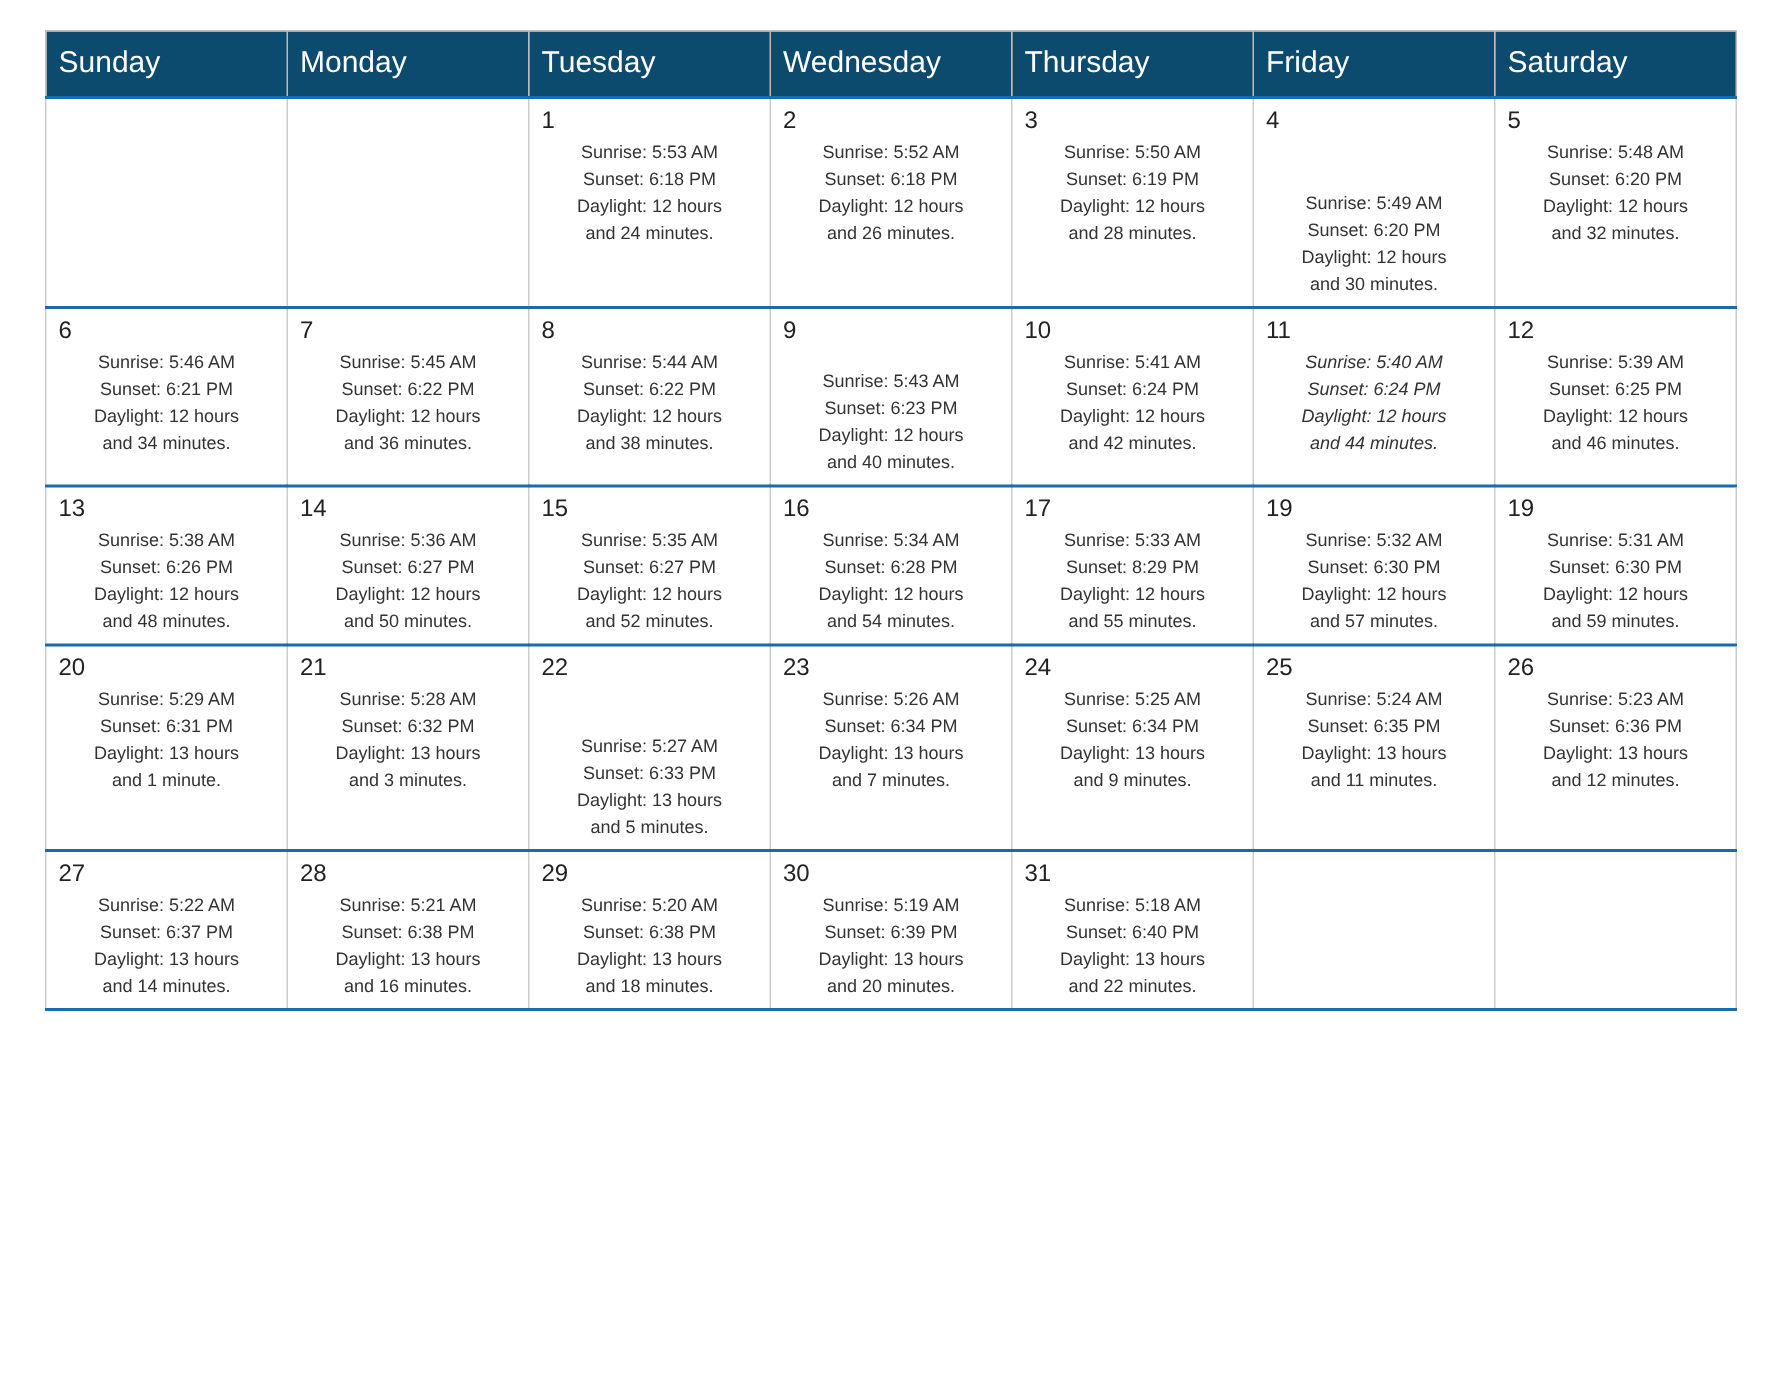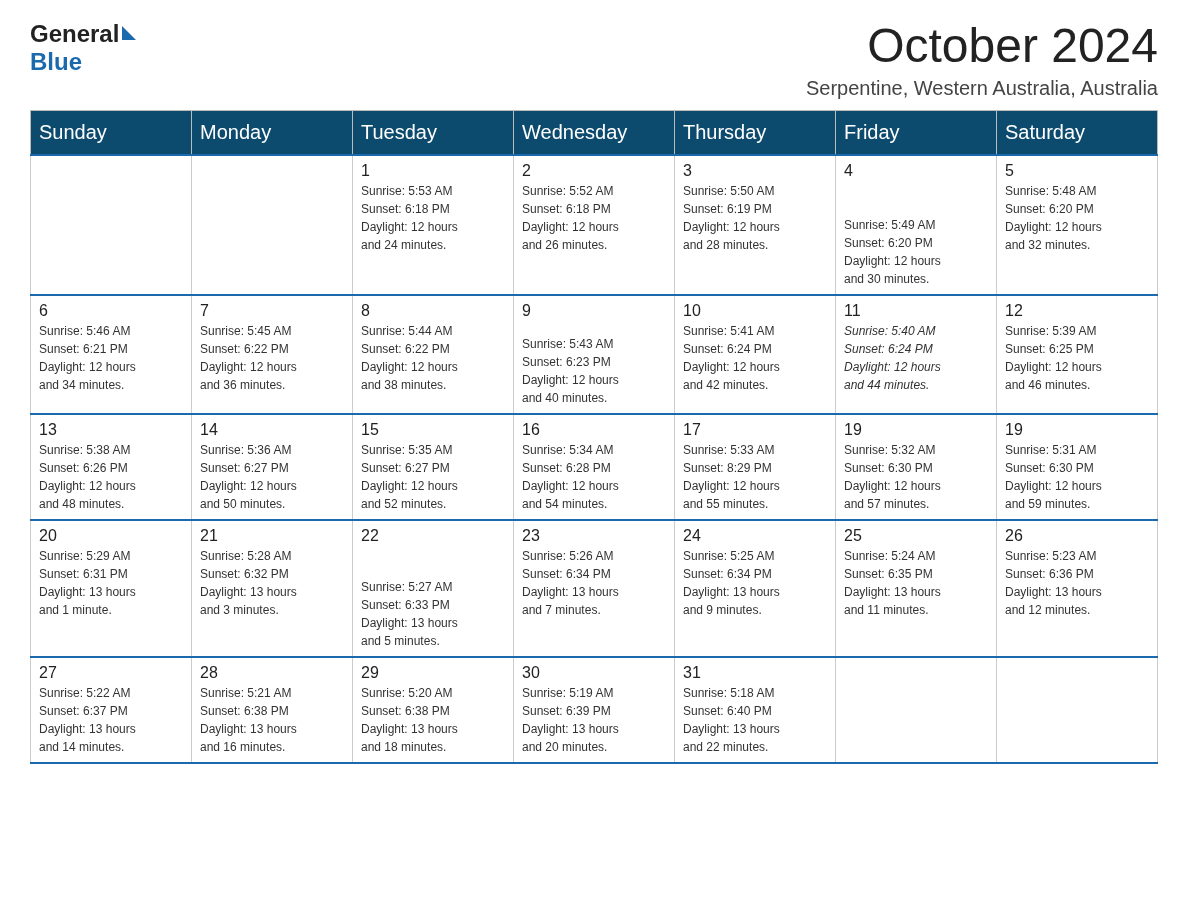--- a/index.html
+++ b/index.html
@@ -60,20 +60,21 @@
       font-size: 16px;
       color: #222;
       font-weight: normal;
       display: block;
       margin-bottom: 2px;
     }
     .day-info {
       font-size: 12px;
       color: #333;
       line-height: 1.5;
+      text-align: center;
     }
     .empty-cell {
       background: #fff;
     }
     .logo-container {
       display: flex;
       flex-direction: column;
       align-items: flex-start;
     }
     .logo-line1 {
@@ -88,35 +89,20 @@
       border-width: 14px 0 0 14px;
       border-color: transparent transparent transparent #1a6aad;
       margin-left: 3px;
       margin-bottom: 2px;
     }
   </style>
 </head>
 <body>
 
 <div>
-  <div class="header">
-    <div class="logo-container">
-      <div class="logo-line1">
-        <span style="font-size:24px;font-weight:bold;color:#222;">General</span>
-        <span class="logo-triangle"></span>
-      </div>
-      <div>
-        <span style="font-size:24px;font-weight:bold;color:#1a6aad;">Blue</span>
-      </div>
-    </div>
-    <div class="title-block">
-      <div class="month-title">October 2024</div>
-      <div class="location-title">Serpentine, Western Australia, Australia</div>
-    </div>
-  </div>
 
   <table class="calendar-table">
     <thead>
       <tr>
       <th>Sunday</th>
           <th>Monday</th>
           <th>Tuesday</th>
           <th>Wednesday</th>
           <th>Thursday</th>
           <th>Friday</th>

